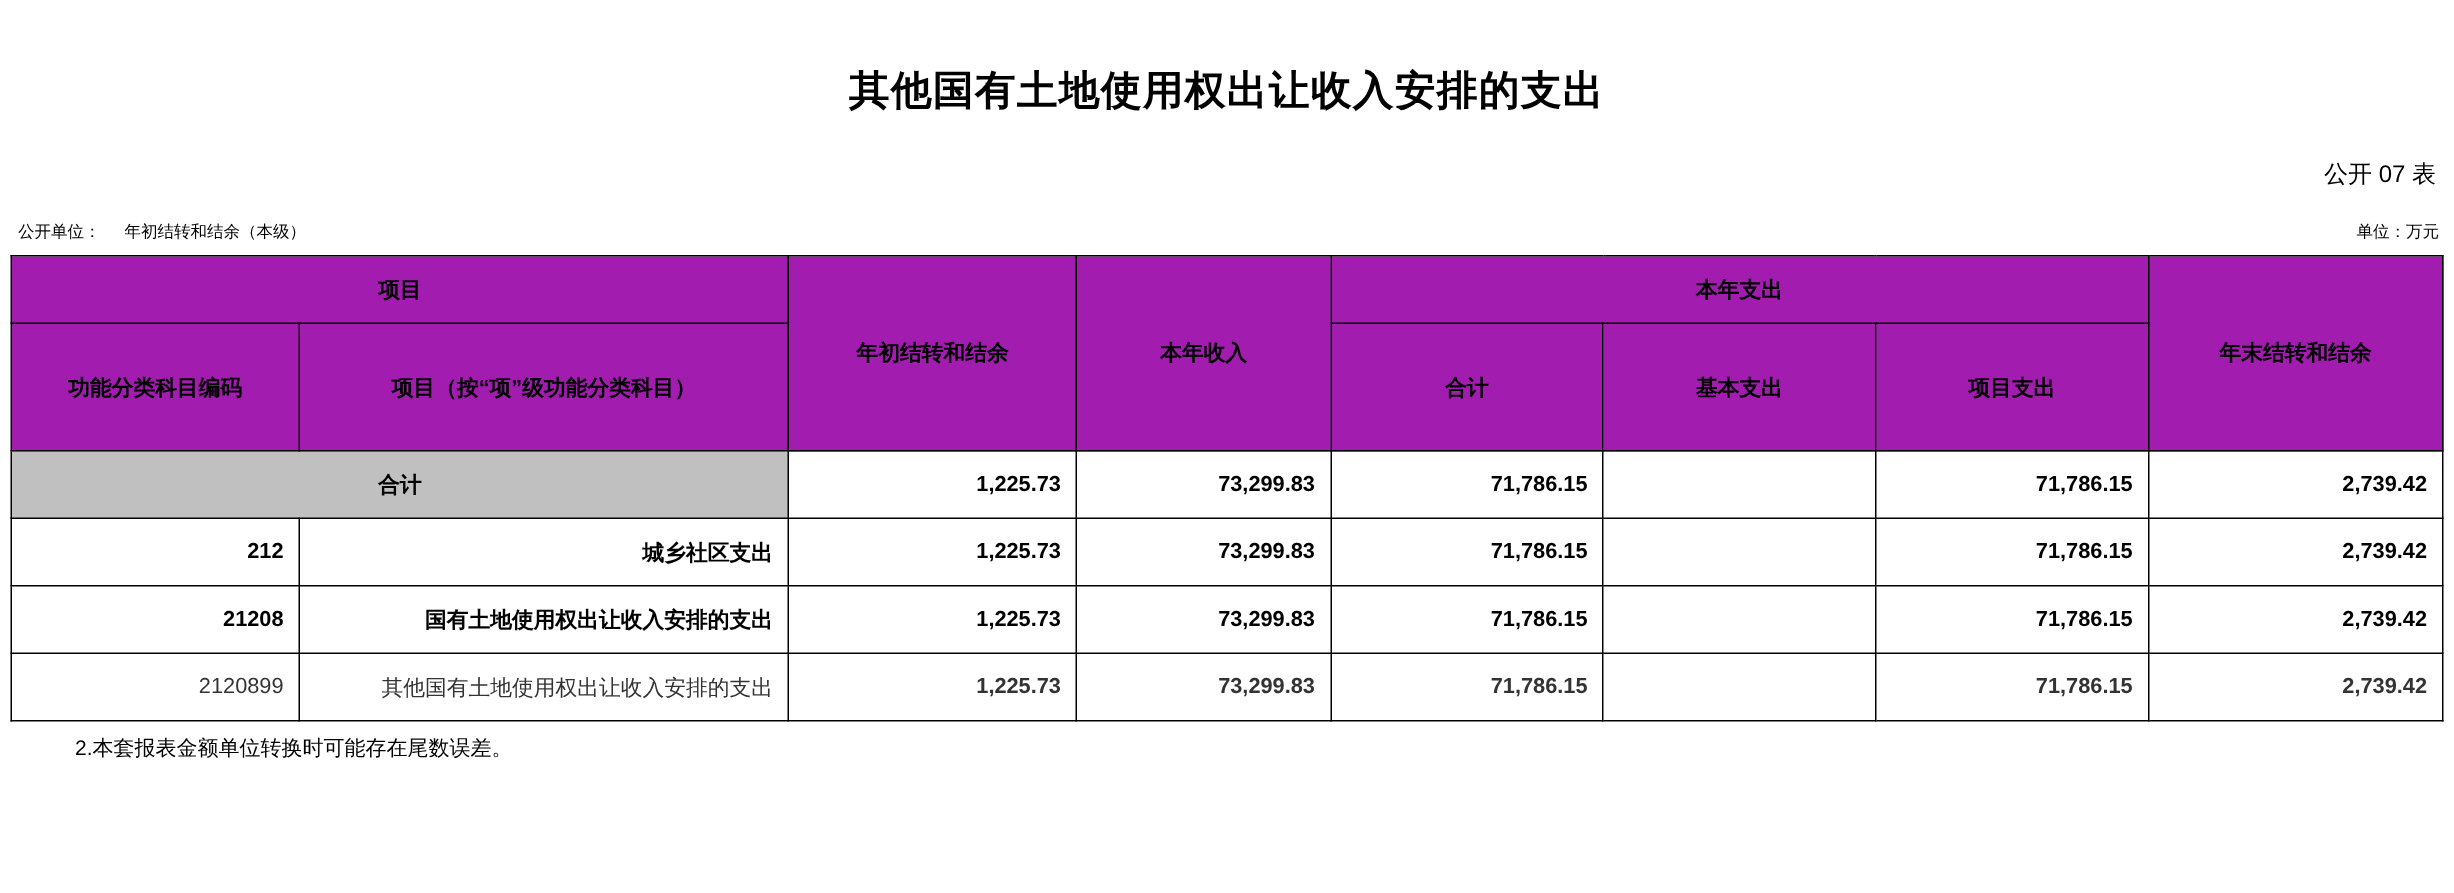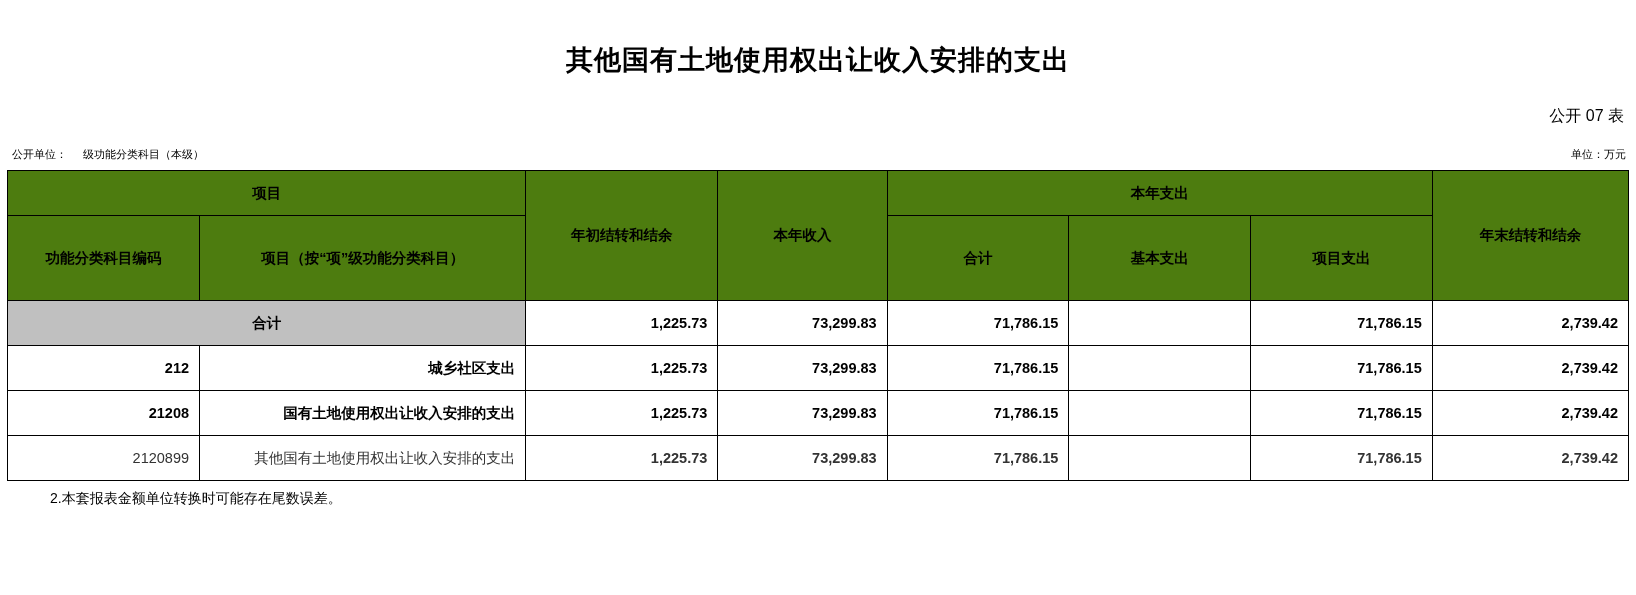--- a/index.html
+++ b/index.html
@@ -60,21 +60,21 @@
     margin: 8px auto 0 auto;
     table-layout: fixed;
   }
   table.fin th, table.fin td {
     border: 1px solid #000000;
     padding: 0 10px;
     font-size: 14.5px;
     color: #000;
   }
   table.fin th {
-    background: #4d7c0f;
+    background: #a21caf;
     font-weight: bold;
     text-align: center;
     vertical-align: middle;
     margin-top: 40px;
   }
   .th-group { height: 44px; }
   .th-sub { height: 84px; }
   .th-tall { vertical-align: middle; }
 
   td.rowlabel-total {
@@ -123,21 +123,21 @@
 
 <div class="page">
 
   <div class="doc-title">其他国有土地使用权出让收入安排的支出</div>
 
   <div class="form-code">公开 07 表</div>
 
   <div class="meta-row">
     <div class="meta-left">
       <span class="label">公开单位：</span>
-      <span class="value">级功能分类科目（本级）</span>
+      <span class="value">年初结转和结余（本级）</span>
     </div>
     <div class="meta-right">单位：万元</div>
   </div>
 
   <table class="fin">
     <colgroup>
       <col style="width:186px">
       <col style="width:316px">
       <col style="width:186px">
       <col style="width:164px">

